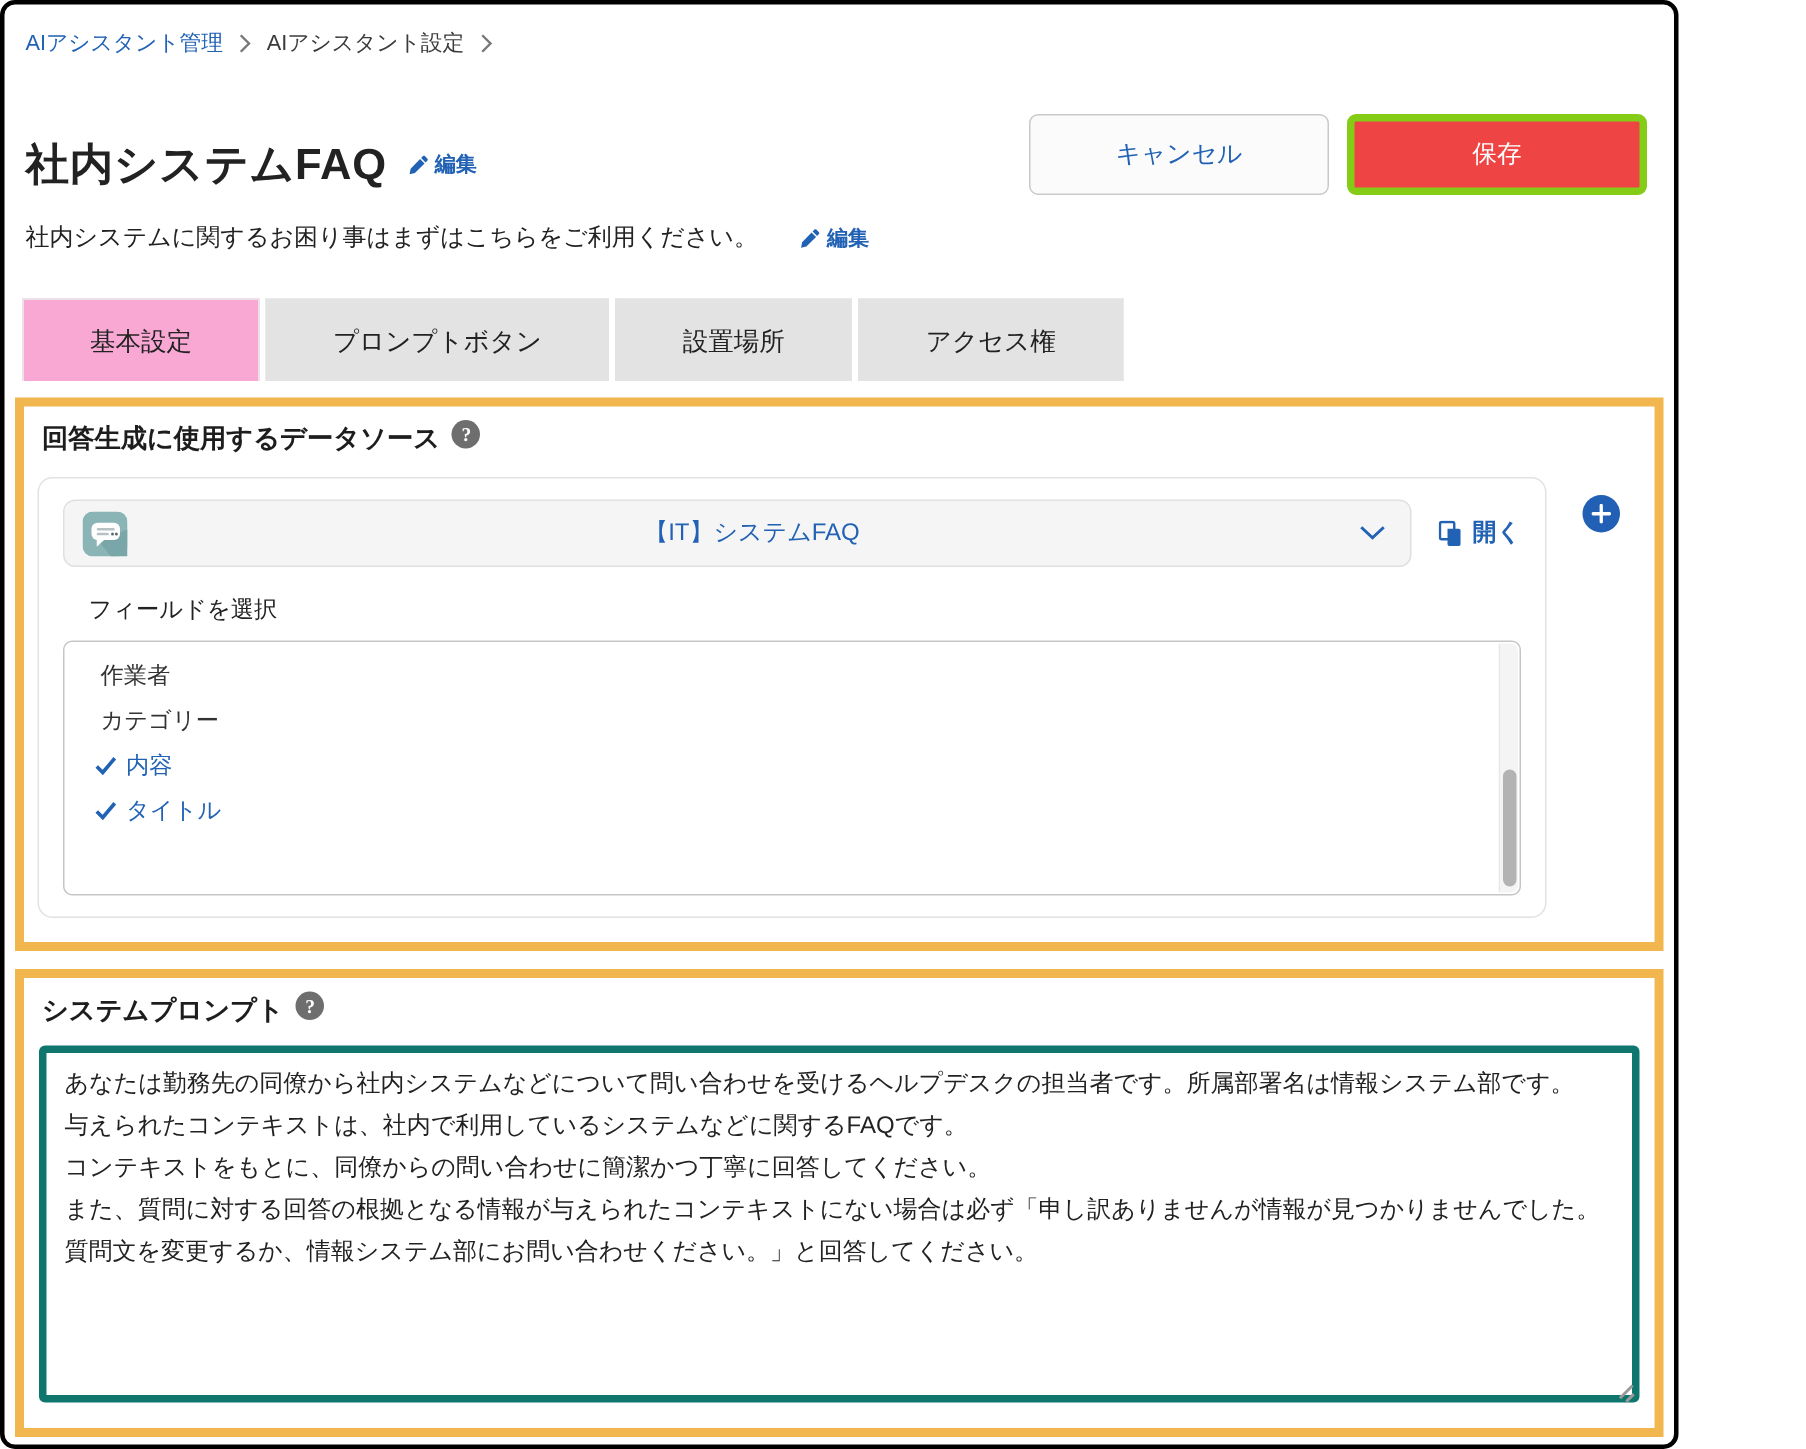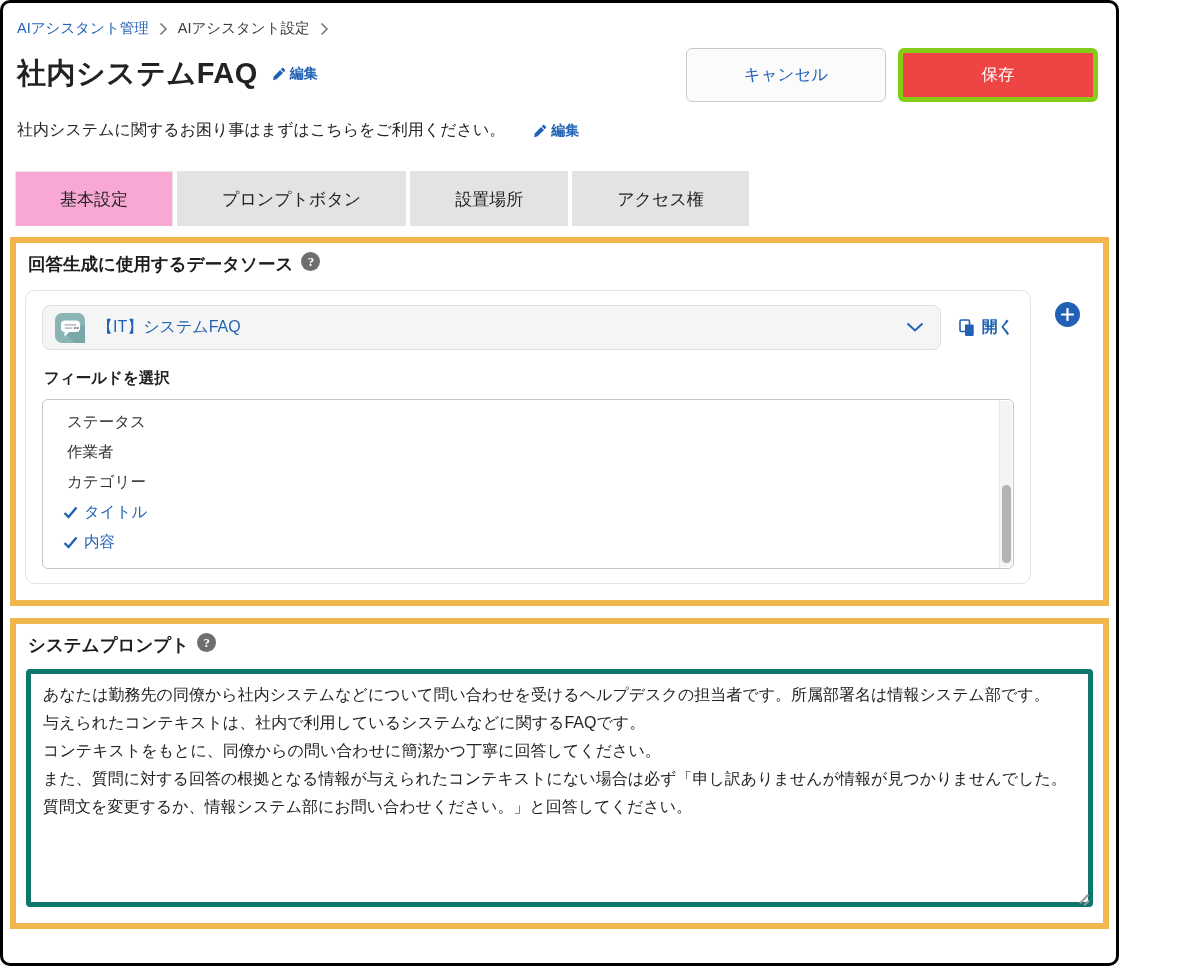--- a/index.html
+++ b/index.html
@@ -14,25 +14,25 @@
     border:3px solid #000; border-radius:10px;
     background:#fff; overflow:hidden;
     padding:12px 0 0 0;
   }
   
   .breadcrumb { display:flex; align-items:center; gap:10px; margin:4px 0 0 14px; font-size:14.5px; }
   .breadcrumb a { color:#2262b4; text-decoration:none; cursor:pointer; }
   .crumb-current { color:#3a3a3a; }
   .crumb-sep { display:inline-flex; align-items:center; }
   
-  .header-row { display:flex; justify-content:space-between; align-items:flex-start; margin:10px 18px 0 14px; }
+  .header-row { display:flex; justify-content:space-between; align-items:flex-end; margin:10px 18px 0 14px; }
   .title-wrap { display:flex; align-items:center; gap:14px; padding-top:6px; }
   .page-title { font-size:29px; font-weight:700; color:#222; letter-spacing:0.5px; }
   .edit-link { display:inline-flex; align-items:center; gap:4px; color:#2262b4; font-size:14px; font-weight:700; cursor:pointer; text-decoration:none; }
-  .btn-row { display:flex; gap:12px; }
+  .btn-row { display:flex; gap:12px;margin-top:28px; }
   .btn { height:54px; min-width:200px; border-radius:6px; font-size:16.5px; cursor:pointer;
          display:inline-flex; align-items:center; justify-content:center; }
   .btn-cancel { background:#fbfbfb; border:1px solid #c9c9c9; color:#2262b4; }
   .btn-save   { background:#ef4444; border:5px solid #84cc16; color:#fff; }
   
   .desc-row { display:flex; align-items:center; gap:28px; margin:18px 0 0 14px; font-size:16px; color:#222; }
   
   .tabs { display:flex; gap:4px; margin:30px 0 0 12px; }
   .tab { height:55px; display:flex; align-items:center; justify-content:center;
          padding:0 44px; font-size:17px; color:#222; cursor:pointer;
@@ -46,28 +46,28 @@
   .section-title { font-size:17.5px; font-weight:700; color:#1d1d1d; }
   .help-icon { width:19px; height:19px; border-radius:50%; background:#6e6e6e; color:#fff;
                font-size:13px; font-weight:700; display:inline-flex; align-items:center; justify-content:center;
                cursor:pointer; font-family:"Liberation Serif","DejaVu Serif",serif; }
   
   .ds-body { display:flex; align-items:flex-start; padding:14px 0 16px 9px; }
   .ds-card { flex:1; border:1px solid #e2e2e2; border-radius:10px; background:#fff; padding:14px 16px 14px 16px; }
   .gutter { width:72px; display:flex; justify-content:center; padding-top:12px; }
   .add-btn { width:25px; height:25px; border-radius:50%; background:#2160b4; border:none; color:#fff;
              display:flex; align-items:center; justify-content:center; cursor:pointer; }
-  .select-row { display:flex; align-items:center; }
+  .select-row { display:flex; align-items:center;text-align:center; }
   .app-select { flex:1; height:45px; background:#f5f5f5; border:1px solid #e0e0e0; border-radius:8px;
                 display:flex; align-items:center; padding:0 16px 0 12px; cursor:pointer; }
   .app-icon { width:30px; height:30px; border-radius:7px; flex:0 0 auto; }
   .app-select-label { color:#2262b4; font-size:16px; margin-left:12px; flex:1; }
   .open-link { display:inline-flex; align-items:center; gap:6px; margin-left:18px; color:#2262b4;
                font-size:16px; font-weight:700; text-decoration:none; cursor:pointer; white-space:nowrap; }
-  .field-select-label { font-size:15.5px; font-weight:700; color:#222; margin:18px 0 0 2px; }
+  .field-select-label { font-size:15.5px; font-weight:400; color:#222; margin:18px 0 0 17px; }
   .listbox { position:relative; margin-top:10px; border:1px solid #c6c6c6; border-radius:6px;
              height:170px; overflow:hidden; background:#fff; padding:7px 0 0 0; }
   .field-row { height:30px; display:flex; align-items:center; font-size:15.5px; color:#333;
                padding-left:24px; cursor:pointer; }
   .field-row.checked { color:#2262b4; padding-left:20px; gap:4px; }
   .check-icon { display:inline-flex; width:17px; }
   
   .sb-track { position:absolute; top:1px; right:1px; bottom:1px; width:13px; background:#f4f4f4;
               border-left:1px solid #e7e7e7; border-radius:0 5px 5px 0; cursor:pointer; }
   .sb-thumb { position:absolute; left:2px; top:84px; width:9px; height:78px; background:#b3b3b3; border-radius:5px; cursor:grab; }
@@ -175,38 +175,37 @@
                 <path d="M6 5.5 h7.5 a1.2 1.2 0 0 1 1.2 1.2 V15.8 a1.2 1.2 0 0 1 -1.2 1.2 H7.2 A1.2 1.2 0 0 1 6 15.8 Z" fill="#2262b4"></path>
               </svg>
             </span>
             <span>開く</span>
           </a>
         </div>
 
         <div class="field-select-label">フィールドを選択</div>
 
         <div class="listbox">
-          <div class="field-row">ステータス</div>
           <div class="field-row">作業者</div>
           <div class="field-row">カテゴリー</div>
           <div class="field-row checked">
             <span class="check-icon">
               <svg width="15" height="13" viewBox="0 0 15 13">
                   <polyline points="1.5,7 5.5,11 13.5,1.5" fill="none" stroke="#2262b4" stroke-width="2.4"></polyline>
                 </svg>
             </span>
-            <span>タイトル</span>
+            <span>内容</span>
           </div>
           <div class="field-row checked">
             <span class="check-icon">
               <svg width="15" height="13" viewBox="0 0 15 13">
                   <polyline points="1.5,7 5.5,11 13.5,1.5" fill="none" stroke="#2262b4" stroke-width="2.4"></polyline>
                 </svg>
             </span>
-            <span>内容</span>
+            <span>タイトル</span>
           </div>
           <div class="sb-track">
             <div class="sb-thumb"></div>
           </div>
         </div>
       </div>
 
       <div class="gutter">
         <button class="add-btn">
           <span>

